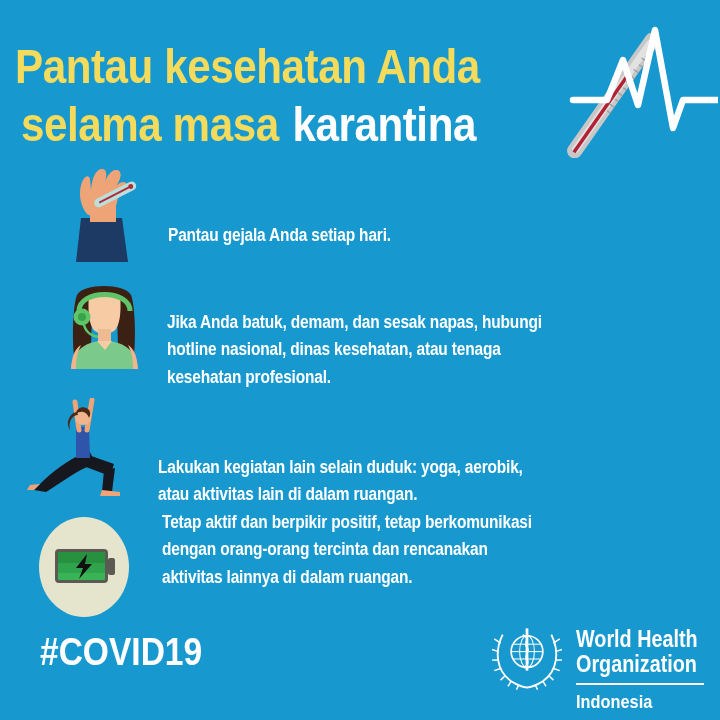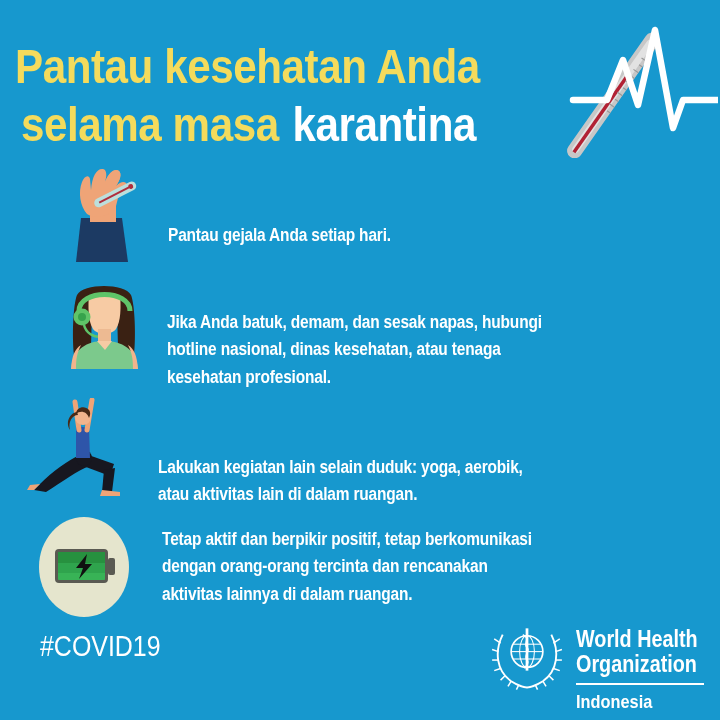--- a/index.html
+++ b/index.html
@@ -30,22 +30,22 @@
     font-size: 18px;
     font-weight: bold;
     line-height: 27.5px;
     white-space: pre-line;
     letter-spacing: -0.2px;
   }
   .icon-box { position: absolute; }
   .hashtag {
     position: absolute;
     left: 40px; top: 630px;
-    font-size: 29px;
-    font-weight: normal;
+    font-size: 39px;
+    font-weight: bold;
   }
   .who { position: absolute; left: 490px; top: 622px; }
   .who-emblem { position: absolute; left: 0; top: 2px; }
   .who-text { position: absolute; left: 86px; top: 5px; width: 170px; }
   .who-name { font-size: 23px; font-weight: bold; line-height: 25px; white-space: nowrap; }
   .who-divider { width: 128px; height: 2px; background: #fff; margin-top: 6px; }
   .who-country { font-size: 19px; font-weight: bold; margin-top: 6px; }
 </style>
 </head>
 <body>
@@ -150,21 +150,21 @@
     <svg width="96" height="104" viewBox="0 0 96 104">
       <ellipse cx="46" cy="52" rx="45" ry="50" fill="#E5E5CD"></ellipse>
       <rect x="17" y="34" width="53" height="34" rx="4" fill="#5A5A52"></rect>
       <rect x="20" y="37" width="47" height="28" rx="2" fill="#2FA44D"></rect>
       <rect x="20" y="37" width="47" height="11" fill="#27913F"></rect>
       <rect x="20" y="58" width="47" height="7" fill="#3FBF5F" opacity="0.55"></rect>
       <rect x="70" y="43" width="7" height="17" rx="2" fill="#5A5A52"></rect>
       <polygon points="49,39 38,53 45,53 41,64 54,49 47,49" fill="#101010"></polygon>
     </svg>
   </div>
-  <div class="item-text" style="left:162px; top:498px;">
+  <div class="item-text" style="left:162px; top:481px;">
     <span class="cond">Tetap aktif dan berpikir positif, tetap berkomunikasi
 dengan orang-orang tercinta dan rencanakan
 aktivitas lainnya di dalam ruangan.</span>
   </div>
 
   <div class="hashtag">
     <span class="cond">#COVID19</span>
   </div>
 
   <div class="who">

